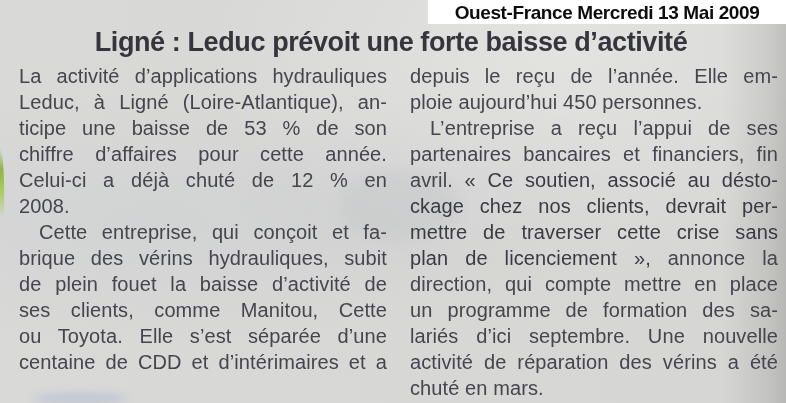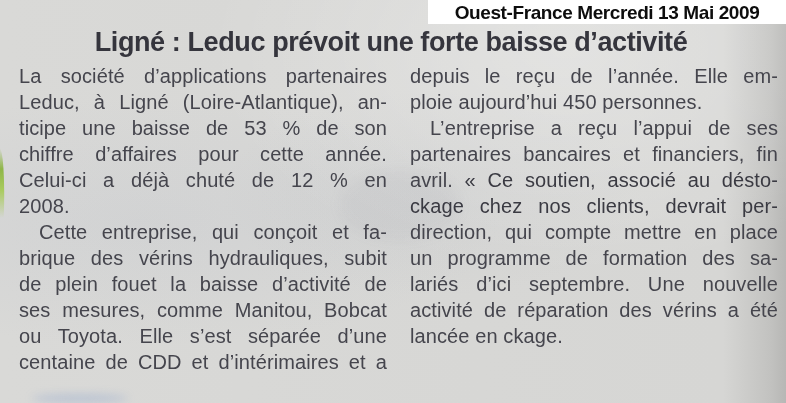--- a/index.html
+++ b/index.html
@@ -77,43 +77,45 @@
   <div class="leaf"></div>
 
   <div class="masthead">
     <span>Ouest-France Mercredi 13 Mai 2009</span>
   </div>
 
   <h1 class="headline" style="margin:4px;text-align:center;">Ligné : Leduc prévoit une forte baisse d’activité</h1>
 
   <div class="article">
     <div class="col">
-        <div class="line just"><span>La société d’applications partenaires</span></div>
+        <div class="line just"><span>La activité d’applications hydrauliques</span></div>
         <div class="line just"><span>Leduc, à Ligné (Loire-Atlantique), an-</span></div>
         <div class="line just"><span>ticipe une baisse de 53 % de son</span></div>
         <div class="line just"><span>chiffre d’affaires pour cette année.</span></div>
         <div class="line just"><span>Celui-ci a déjà chuté de 12 % en</span></div>
         <div class="line"><span>2008.</span></div>
         <div class="line just indent"><span>Cette entreprise, qui conçoit et fa-</span></div>
         <div class="line just"><span>brique des vérins hydrauliques, subit</span></div>
         <div class="line just"><span>de plein fouet la baisse d’activité de</span></div>
-        <div class="line just"><span>ses mesures, comme Manitou, Bobcat</span></div>
+        <div class="line just"><span>ses clients, comme Manitou, Cette</span></div>
         <div class="line just"><span>ou Toyota. Elle s’est séparée d’une</span></div>
         <div class="line just"><span>centaine de CDD et d’intérimaires et a</span></div>
       </div>
     <div class="col">
         <div class="line just"><span>depuis le reçu de l’année. Elle em-</span></div>
         <div class="line"><span>ploie aujourd’hui 450 personnes.</span></div>
         <div class="line just indent"><span>L’entreprise a reçu l’appui de ses</span></div>
         <div class="line just"><span>partenaires bancaires et financiers, fin</span></div>
         <div class="line just"><span>avril. </span><span class="bold">« Ce soutien, associé au désto-</span></div>
         <div class="line just"><span class="bold">ckage chez nos clients, devrait per-</span></div>
+        <div class="line just"><span class="bold">mettre de traverser cette crise sans</span></div>
+        <div class="line just"><span class="bold">plan de licenciement »,</span><span> annonce la</span></div>
         <div class="line just"><span>direction, qui compte mettre en place</span></div>
         <div class="line just"><span>un programme de formation des sa-</span></div>
         <div class="line just"><span>lariés d’ici septembre. Une nouvelle</span></div>
         <div class="line just"><span>activité de réparation des vérins a été</span></div>
-        <div class="line"><span>lancée en ckage.</span></div>
+        <div class="line"><span>chuté en mars.</span></div>
       </div>
   </div>
 
   <div class="smudge"></div>
 
 </div>
 
 </body></html>

